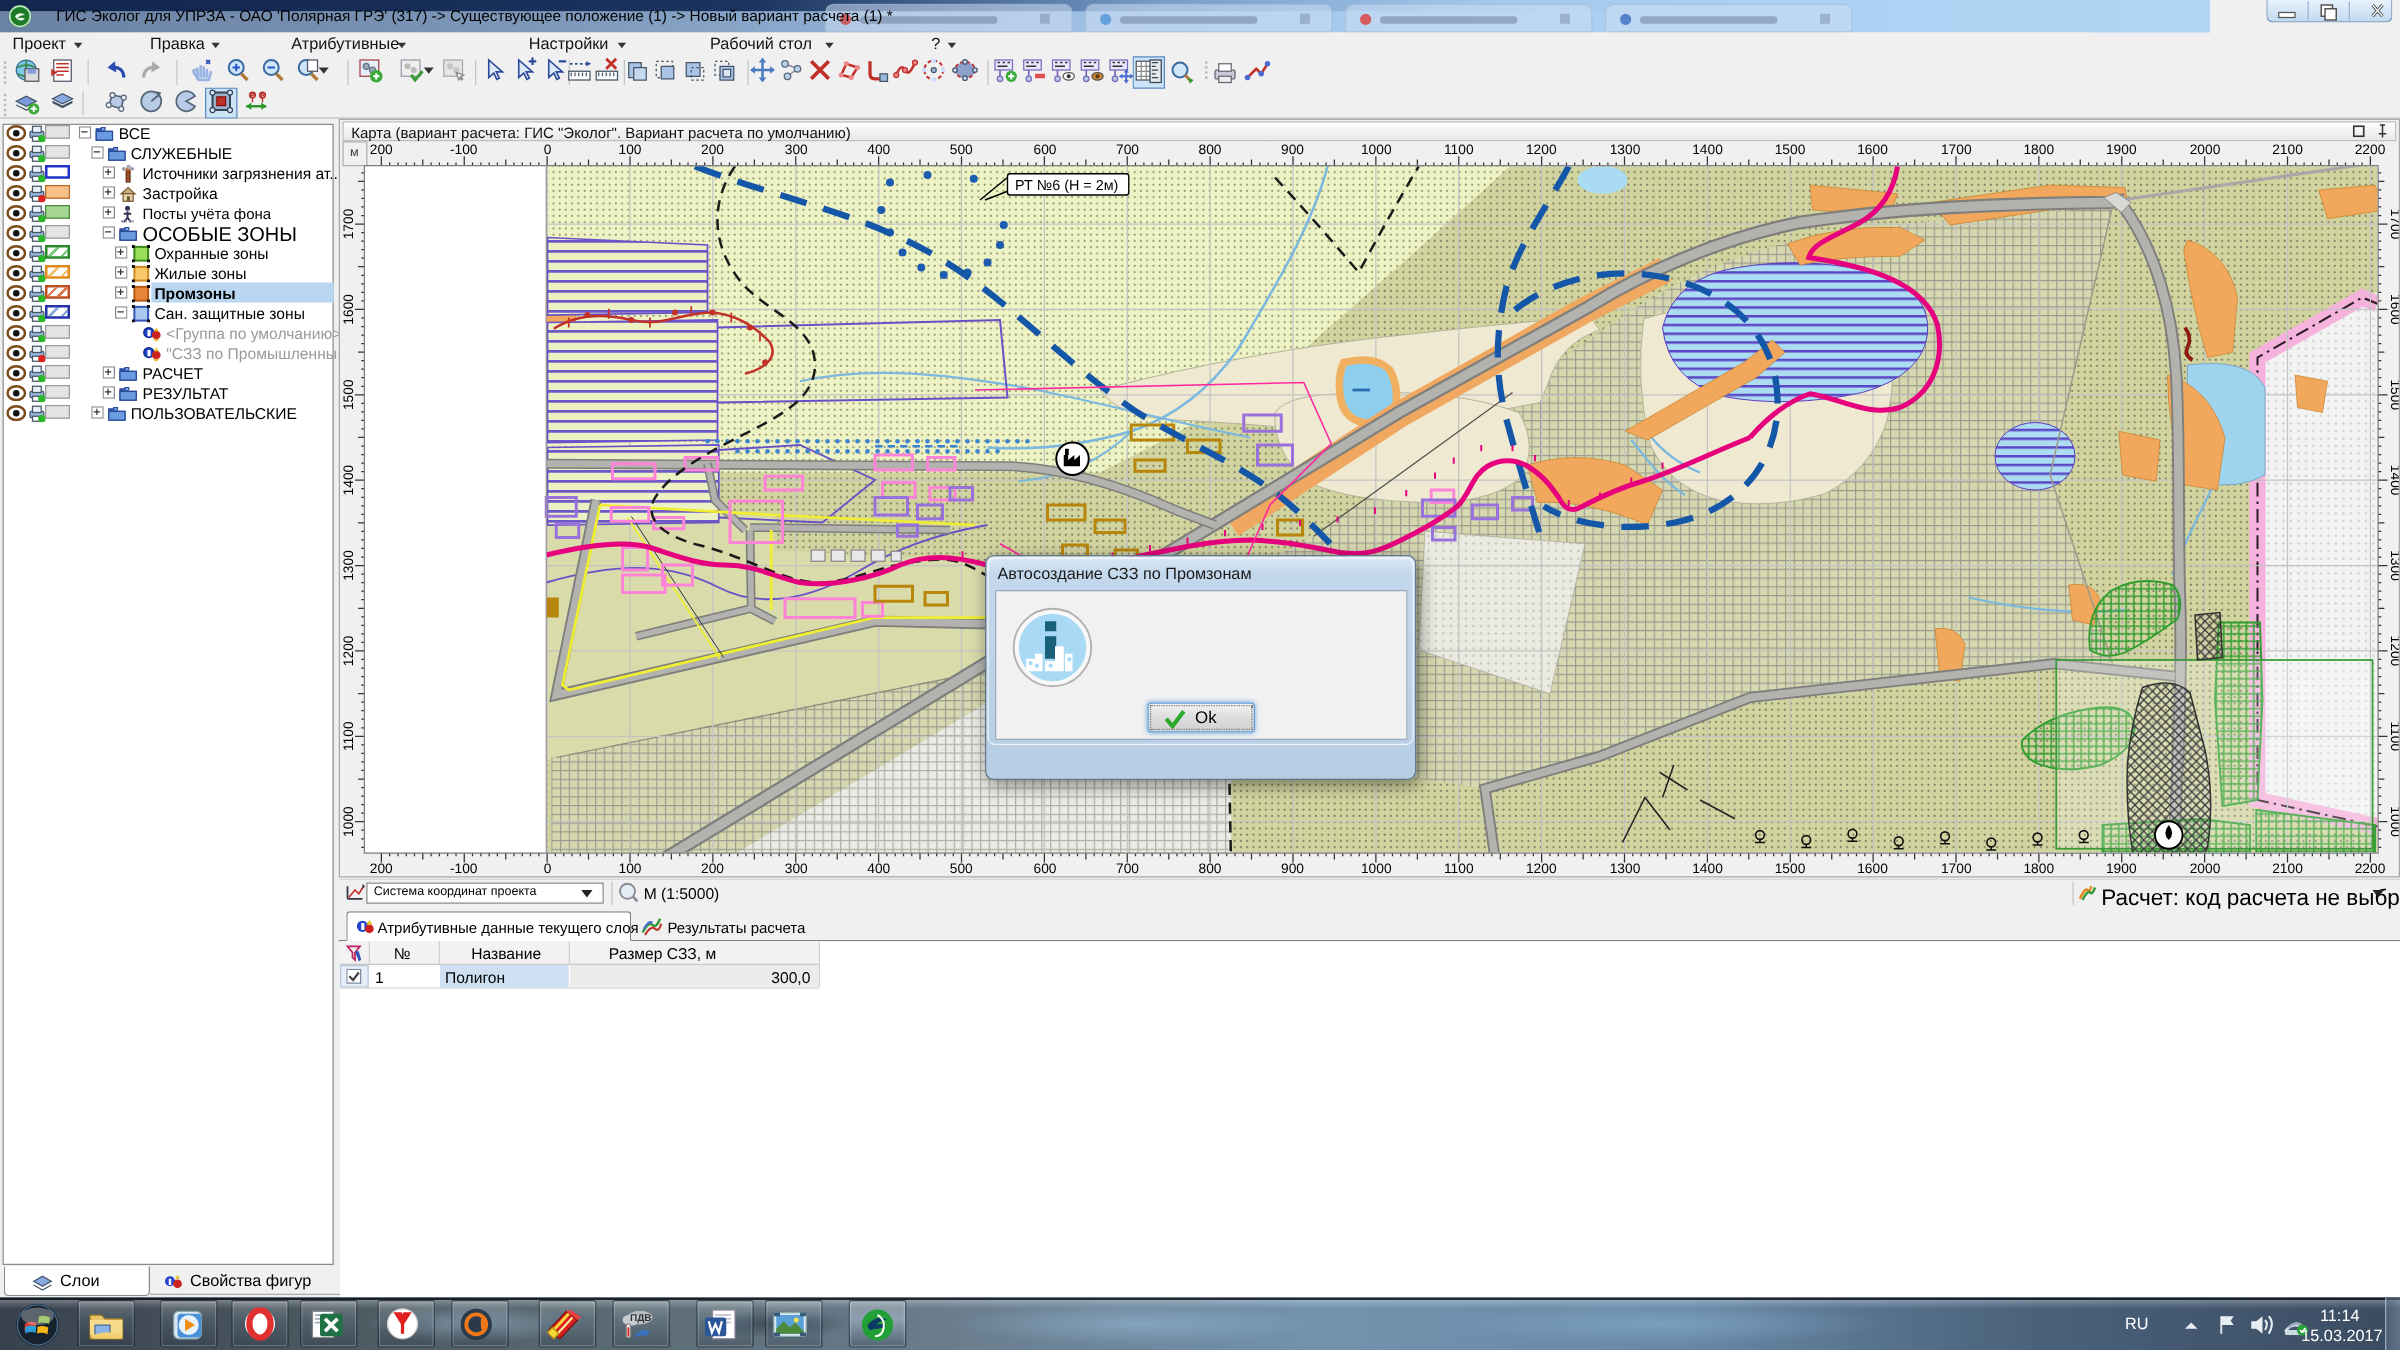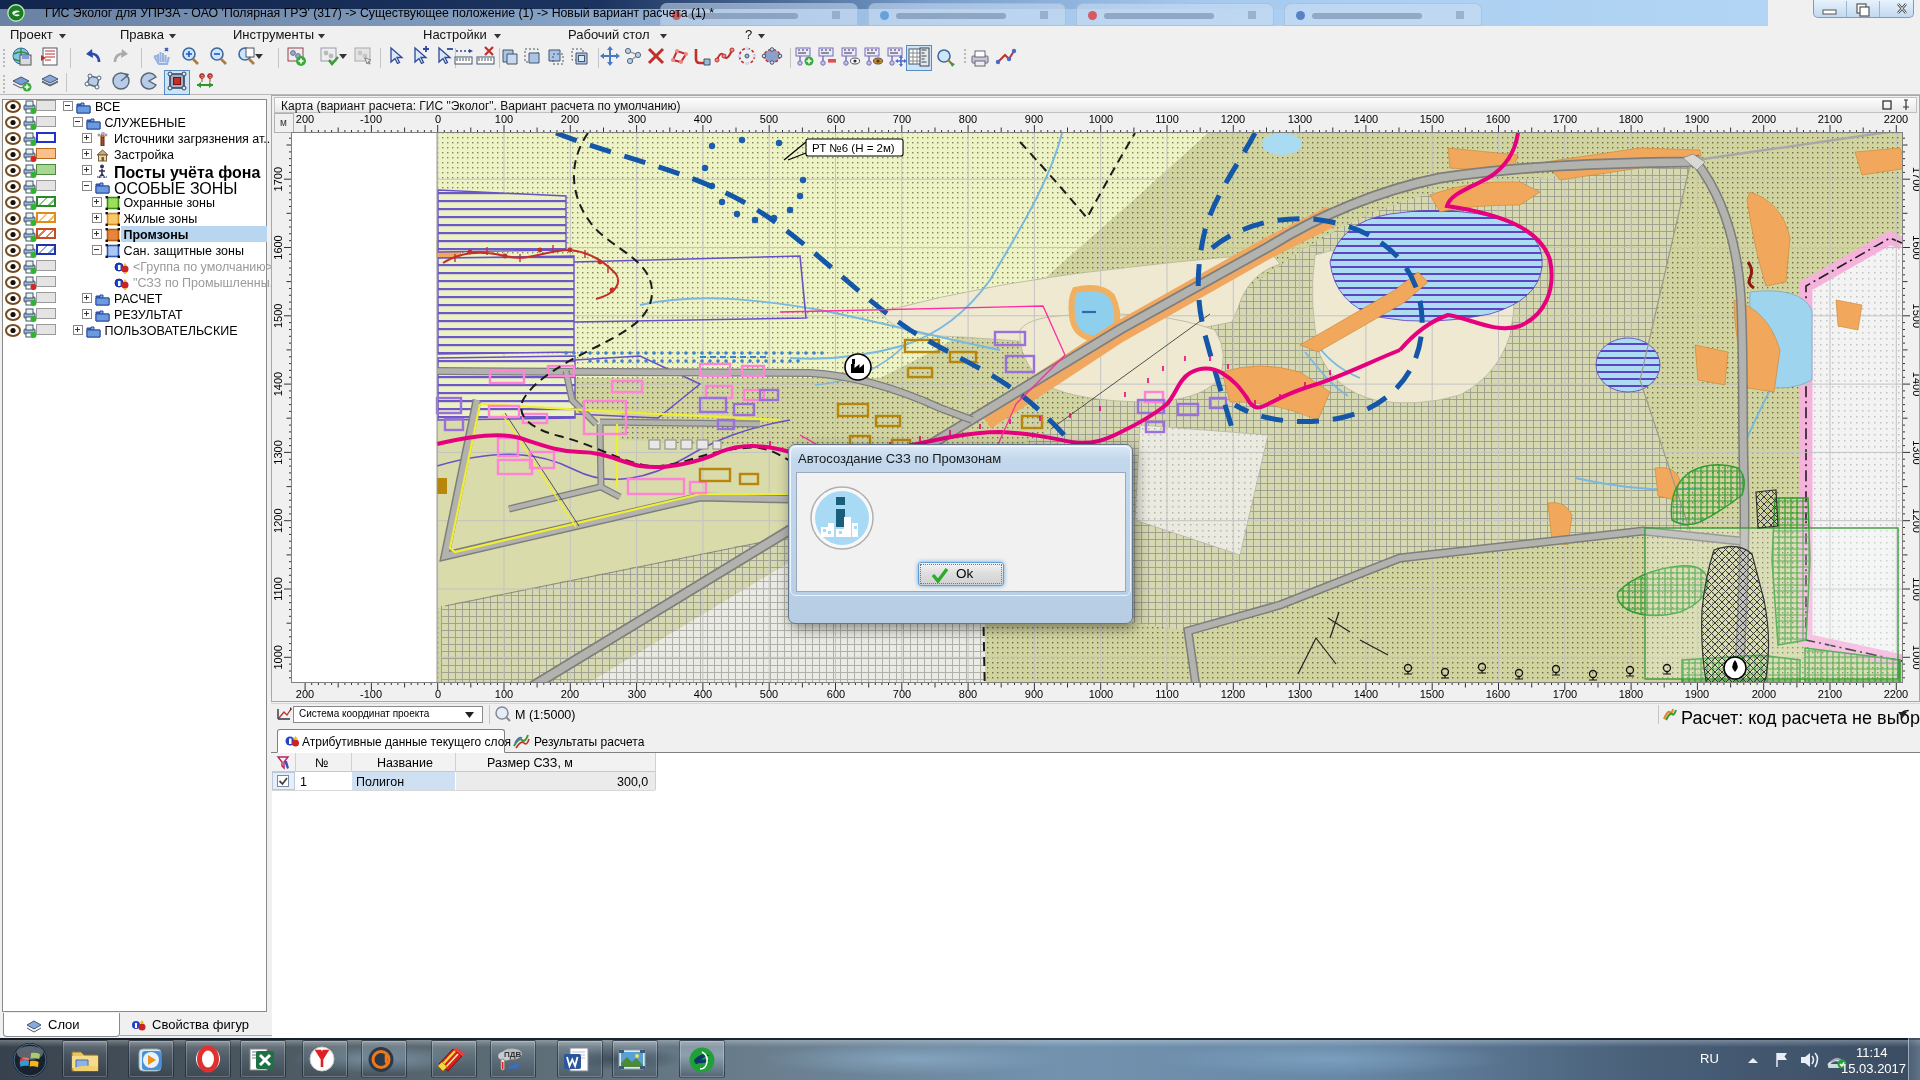--- a/index.html
+++ b/index.html
@@ -44,21 +44,21 @@
 </div>
 <div class="a" style="left:0;top:26px;width:1672px;height:18px;background:#f0f0f0">
     <span class="a tx" style="left:10px;top:1px;font-size:13px;color:#111">Проект</span>
     <svg class="a" style="left:59px;top:8px" width="8" height="6">
       <path d="M0 0h7l-3.5 4.5z" fill="#333"></path>
     </svg>
     <span class="a tx" style="left:120px;top:1px;font-size:13px;color:#111">Правка</span>
     <svg class="a" style="left:169px;top:8px" width="8" height="6">
       <path d="M0 0h7l-3.5 4.5z" fill="#333"></path>
     </svg>
-    <span class="a tx" style="left:233px;top:1px;font-size:13px;color:#111">Инструменты</span>
+    <span class="a tx" style="left:233px;top:1px;font-size:13px;color:#111">Атрибутивные</span>
     <svg class="a" style="left:318px;top:8px" width="8" height="6">
       <path d="M0 0h7l-3.5 4.5z" fill="#333"></path>
     </svg>
     <span class="a tx" style="left:423px;top:1px;font-size:13px;color:#111">Настройки</span>
     <svg class="a" style="left:494px;top:8px" width="8" height="6">
       <path d="M0 0h7l-3.5 4.5z" fill="#333"></path>
     </svg>
     <span class="a tx" style="left:568px;top:1px;font-size:13px;color:#111">Рабочий стол</span>
     <svg class="a" style="left:660px;top:8px" width="8" height="6">
       <path d="M0 0h7l-3.5 4.5z" fill="#333"></path>
@@ -452,21 +452,21 @@
 <div class="a" style="left:36px;top:164.1px;width:20px;height:11px;background:#a6d795;border:1px solid #4a8a3a"></div>
 <svg class="a" style="left:82.0px;top:165.1px" width="10" height="10">
     <rect x="0.5" y="0.5" width="9" height="9" fill="#fff" stroke="#888"></rect>
     <path d="M2 4.5h5M4.5 2v5" stroke="#333"></path>
   </svg>
 <div class="a" style="left:95.0px;top:164.1px"><svg width="15" height="14">
       <circle cx="7" cy="2.5" r="2" fill="#335"></circle>
       <path d="M7 5v5M4 7h6M7 10l-3 4m3-4l3 4" stroke="#335" stroke-width="1.6"></path>
       <path d="M2 13h10" stroke="#88a" stroke-width="2" stroke-dasharray="1.5 1.5"></path>
     </svg></div>
-<div class="a tx" style="left:114.0px;top:164.1px;font-size:16px;font-weight:bold;color:#000">Посты учёта фона</div>
+<div class="a tx" style="left:114.0px;top:164.1px;font-size:12px;font-weight:normal;color:#000">Посты учёта фона</div>
 <svg class="a" style="left:5px;top:180.1px" width="16" height="13">
     <ellipse cx="8" cy="6.5" rx="7" ry="5.5" fill="#fff" stroke="#7a4a1a" stroke-width="2"></ellipse>
     <circle cx="8" cy="6.5" r="2.6" fill="#111"></circle>
   </svg>
 <svg class="a" style="left:22px;top:179.1px" width="15" height="15">
     <rect x="2" y="6" width="11" height="5" rx="1" fill="#9ab8dd" stroke="#456"></rect>
     <rect x="4" y="2" width="7" height="5" fill="#e8f0fa" stroke="#456"></rect>
     <rect x="4" y="10" width="7" height="4" fill="#fff" stroke="#456"></rect>
     <circle cx="11.5" cy="12" r="3" fill="#2ab82a"></circle>
   </svg>

